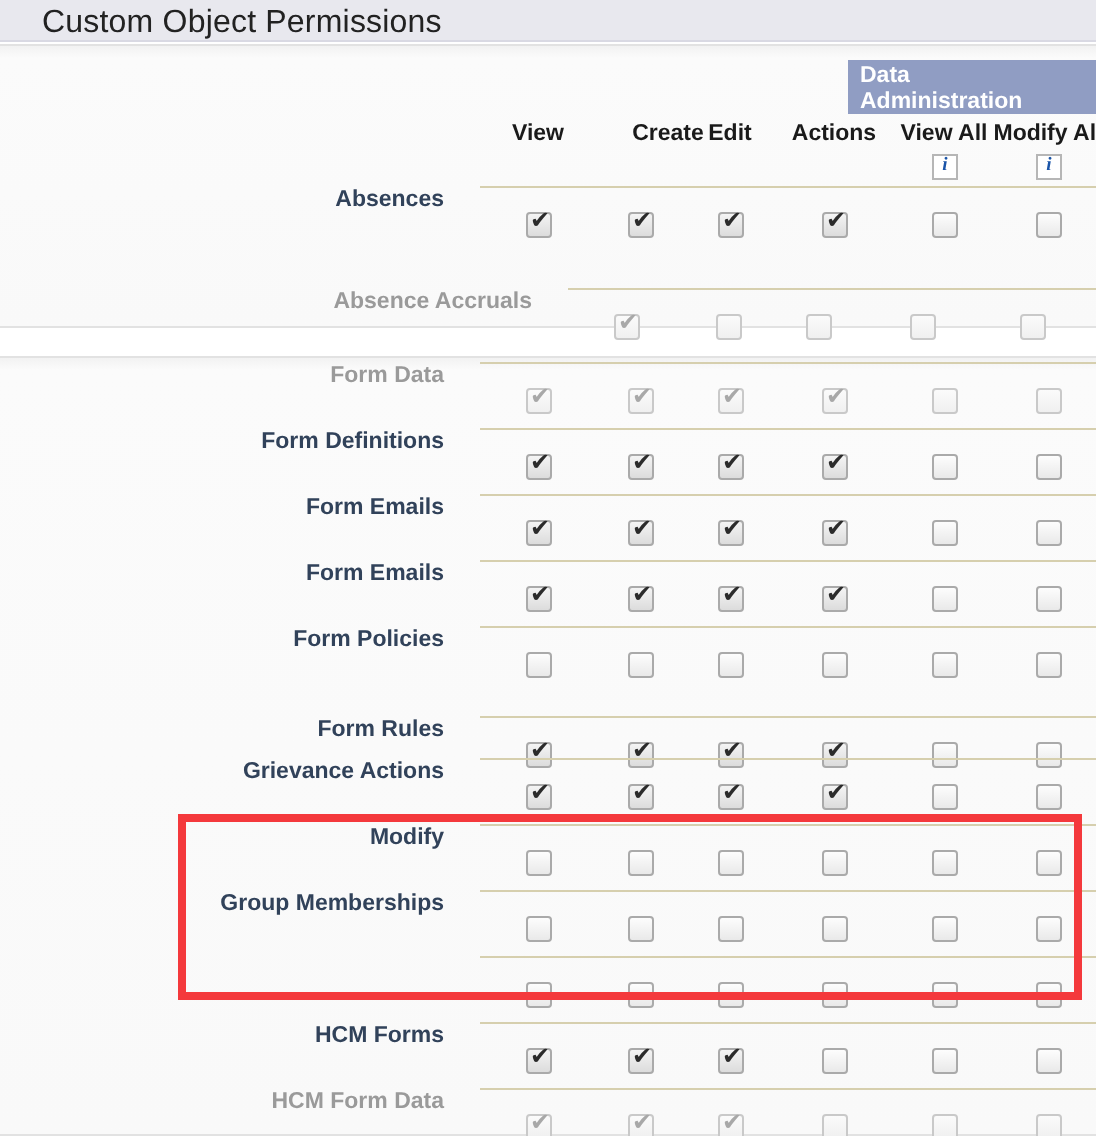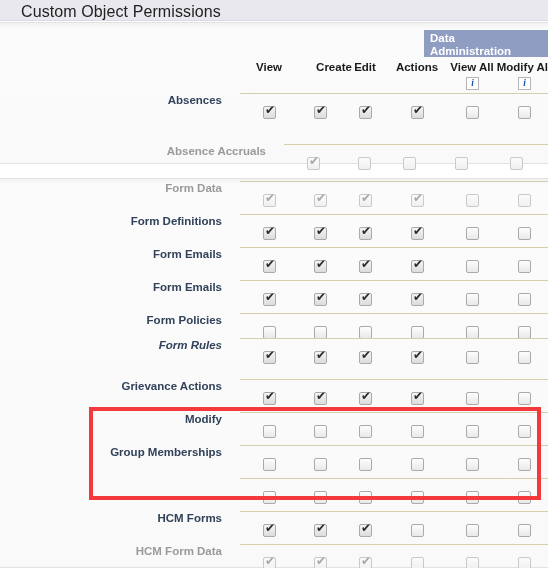--- a/index.html
+++ b/index.html
@@ -303,21 +303,21 @@
       <div class="row" style="top: 313px;">
         <div class="row-rule"></div>
         <div class="row-label">Form Policies</div>
         <div class="cb" style="left: 263px;"></div>
         <div class="cb" style="left: 314px;"></div>
         <div class="cb" style="left: 359px;"></div>
         <div class="cb" style="left: 411px;"></div>
         <div class="cb" style="left: 466px;"></div>
         <div class="cb" style="left: 518px;"></div>
       </div>
-      <div class="row" style="top: 338px; font-style: italic;">
+      <div class="row" style="top: 358px;">
         <div class="row-rule"></div>
         <div class="row-label">Form Rules</div>
         <div class="cb checked" style="left: 263px;">
           <span class="tick">✔</span>
         </div>
         <div class="cb checked" style="left: 314px;">
           <span class="tick">✔</span>
         </div>
         <div class="cb checked" style="left: 359px;">
           <span class="tick">✔</span>

